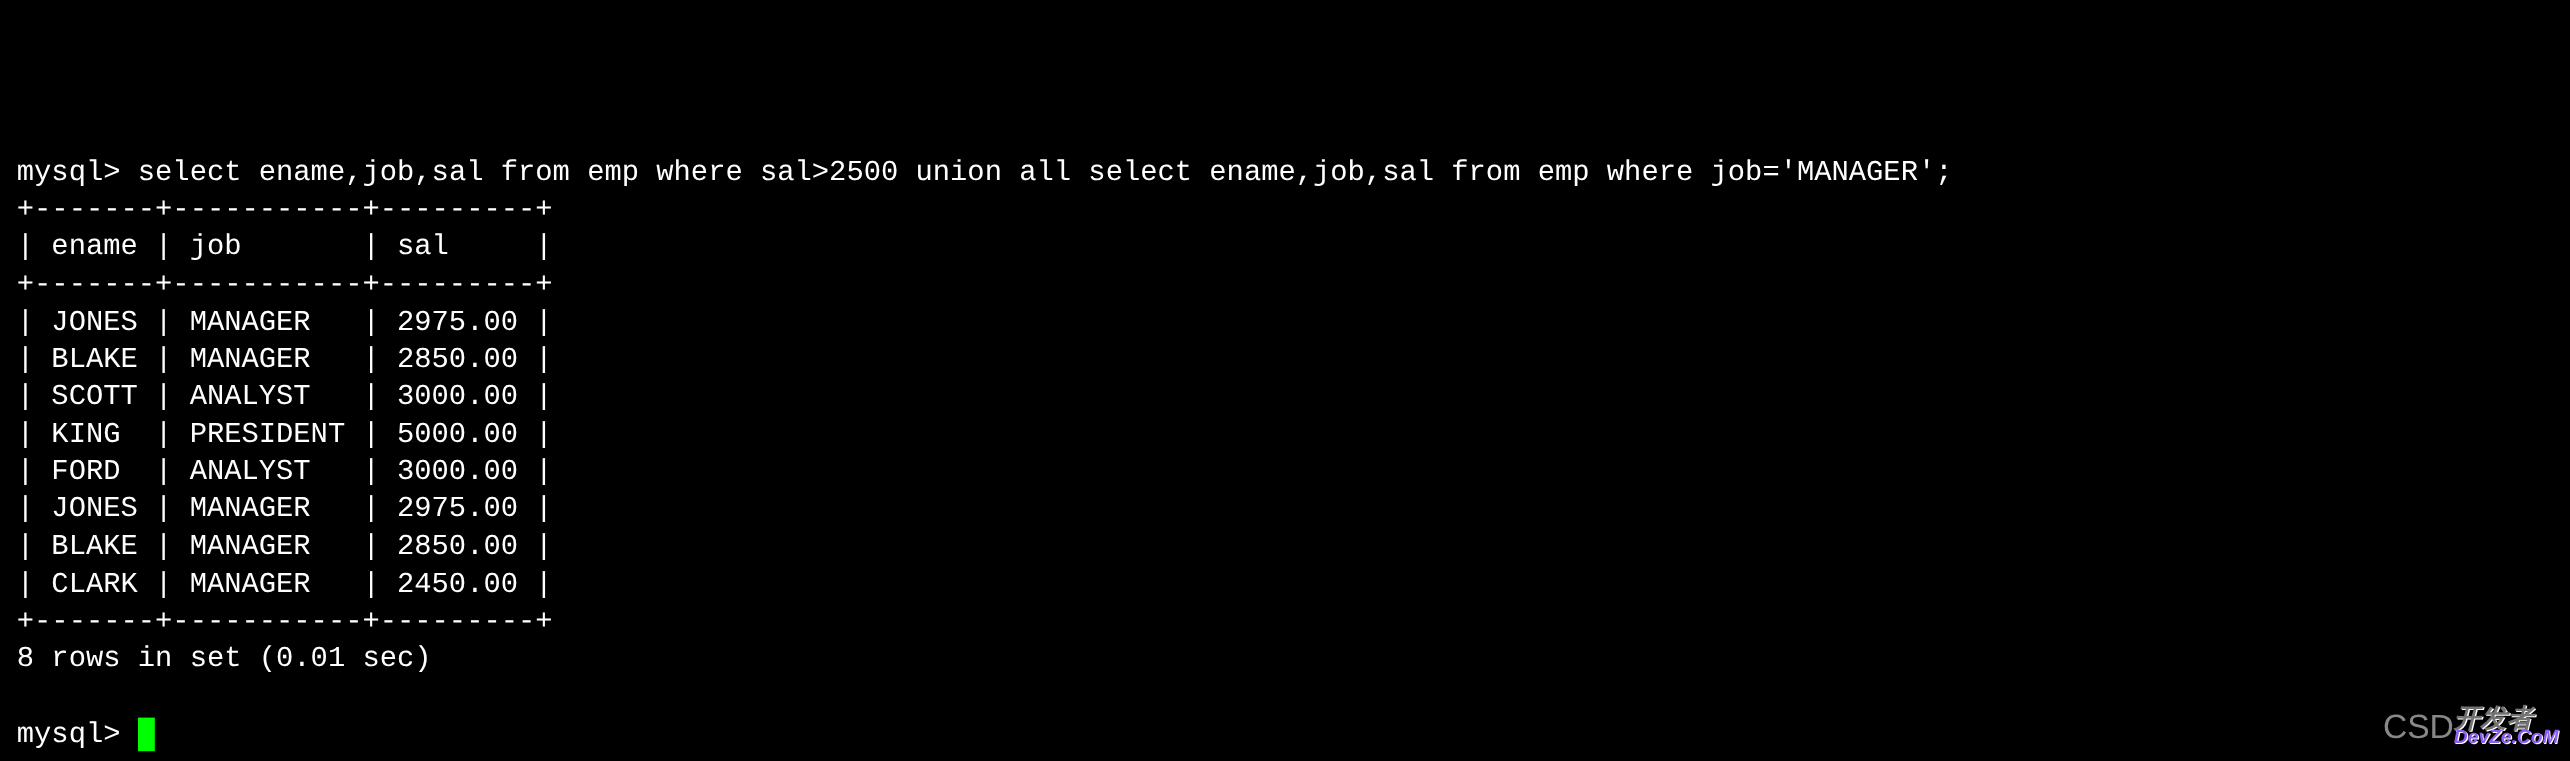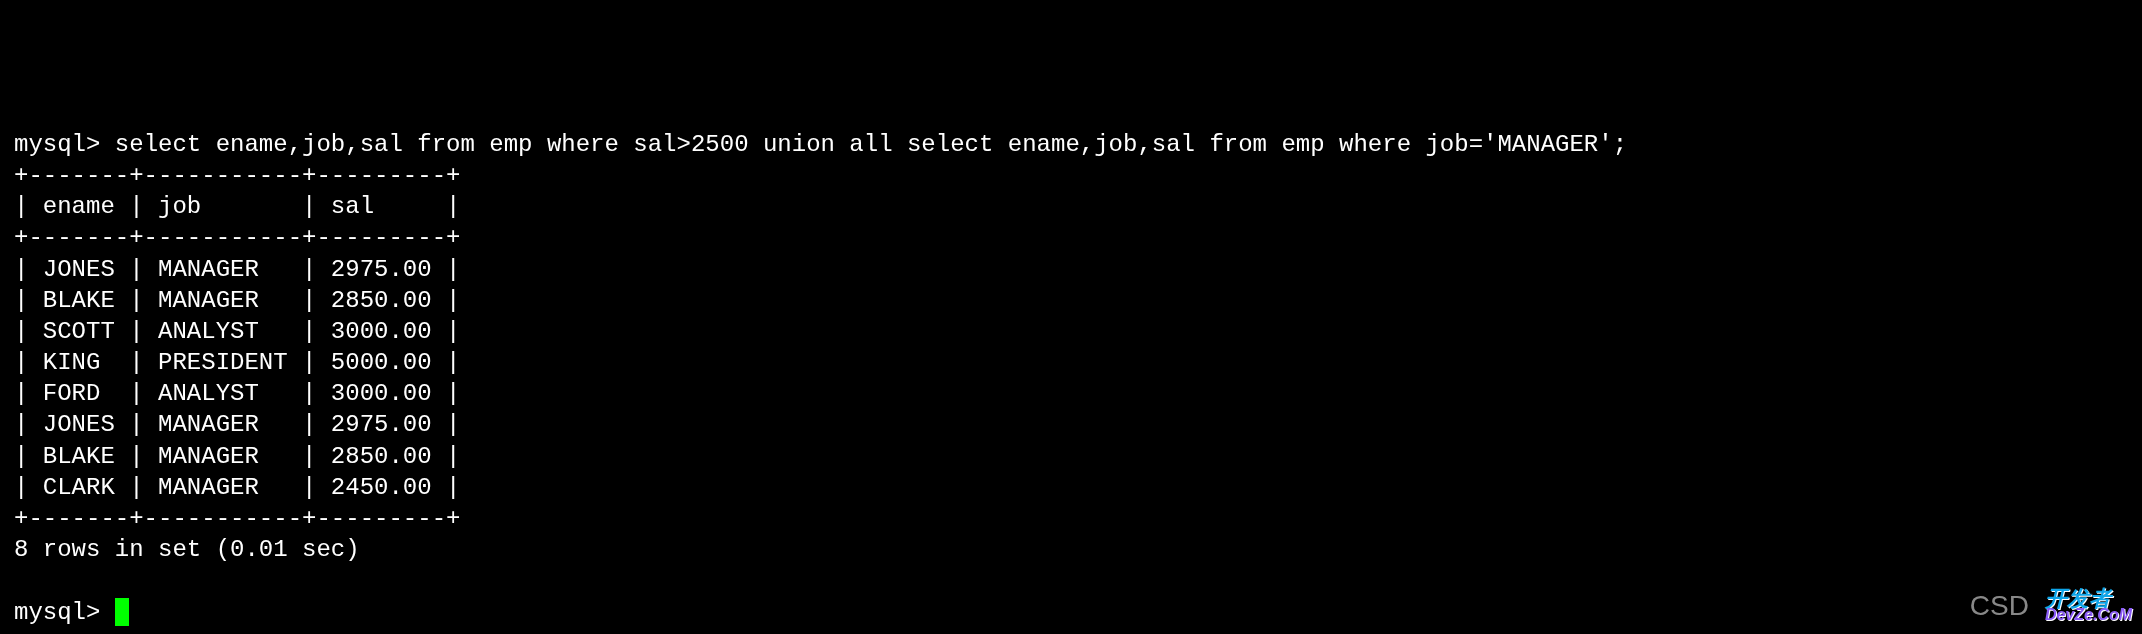--- a/index.html
+++ b/index.html
@@ -30,36 +30,36 @@
       height: 28px;
       background-color: #00ff00;
       vertical-align: text-bottom;
     }
     .watermark {
       position: absolute;
       right: 10px;
       bottom: 10px;
       display: flex;
       align-items: center;
-      gap: 16px;
+      gap: 0;
     }
     .watermark-csd {
       color: #888888;
       font-size: 28px;
       font-family: Arial, sans-serif;
       font-weight: normal;
     }
     .watermark-dev {
       display: inline-flex;
       flex-direction: column;
       font-family: Arial, sans-serif;
       line-height: 0.85;
     }
     .watermark-dev-top {
-      color: #0ea5e9;
+      color: #737373;
       font-size: 22px;
       font-weight: bold;
       font-style: italic;
       text-shadow: 1px 1px 0 #fff;
     }
     .watermark-dev-bottom {
       color: #8b5cf6;
       font-size: 16px;
       font-weight: bold;
       font-style: italic;

